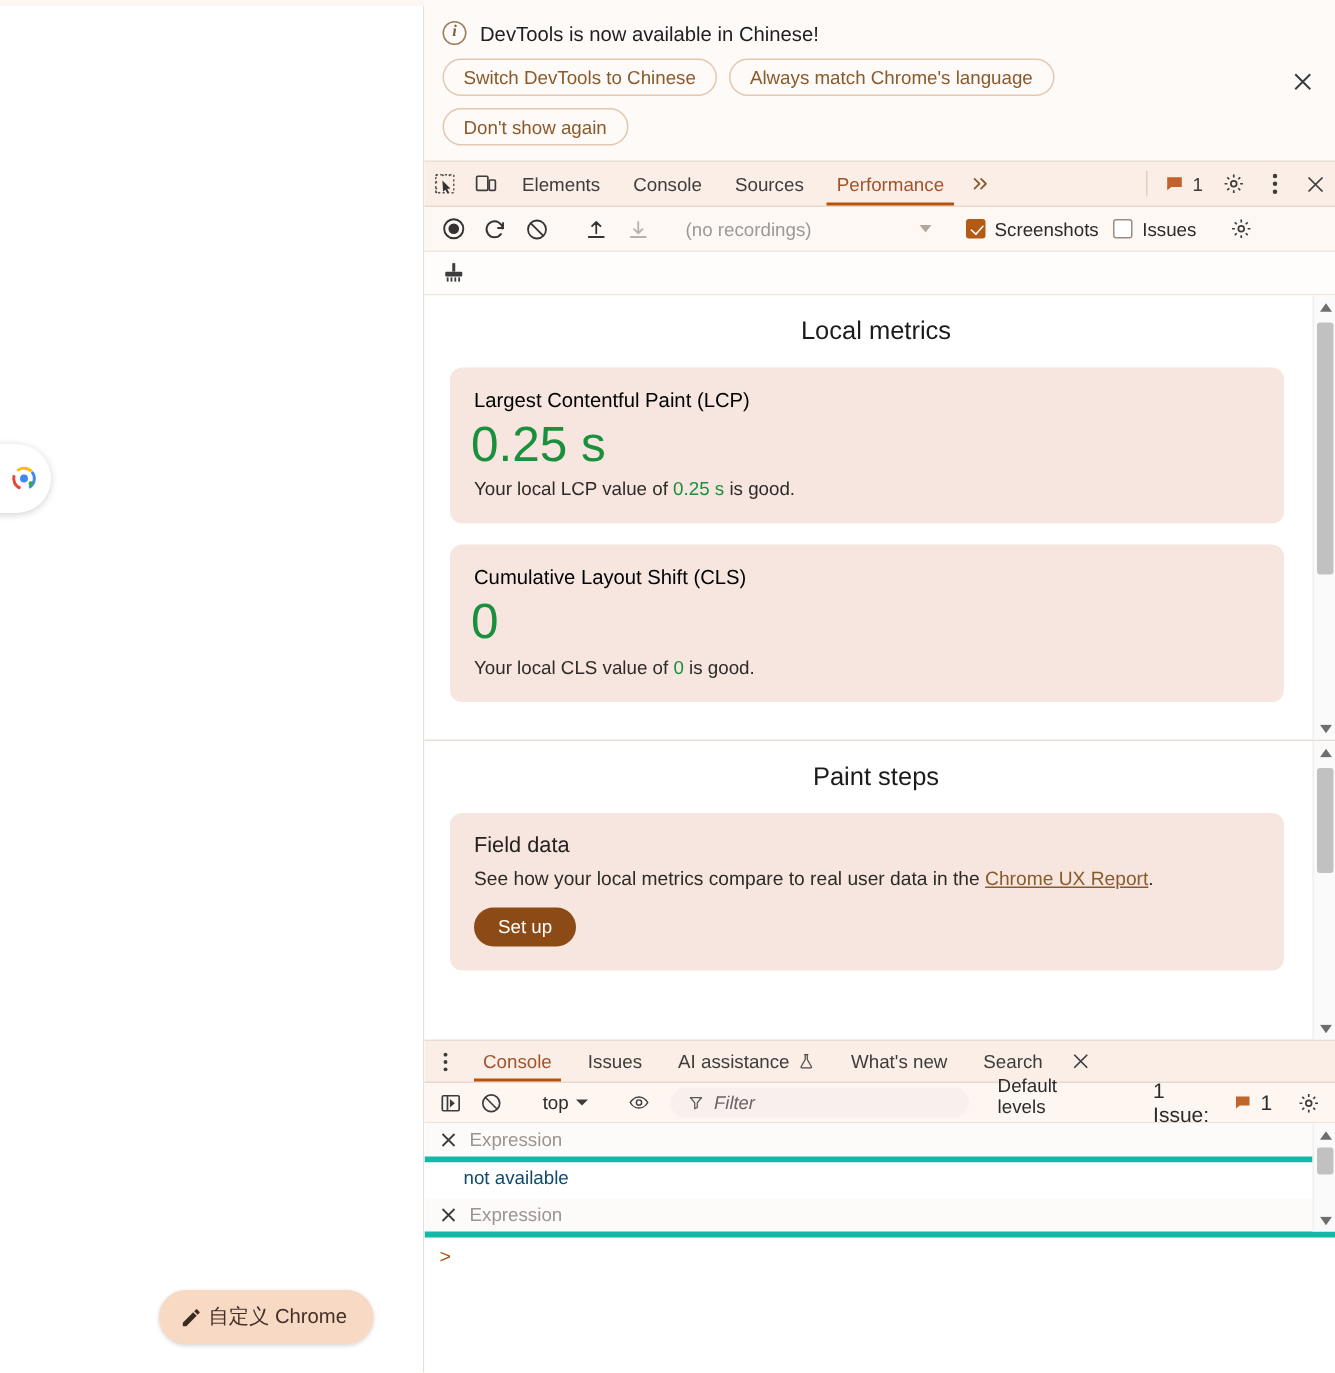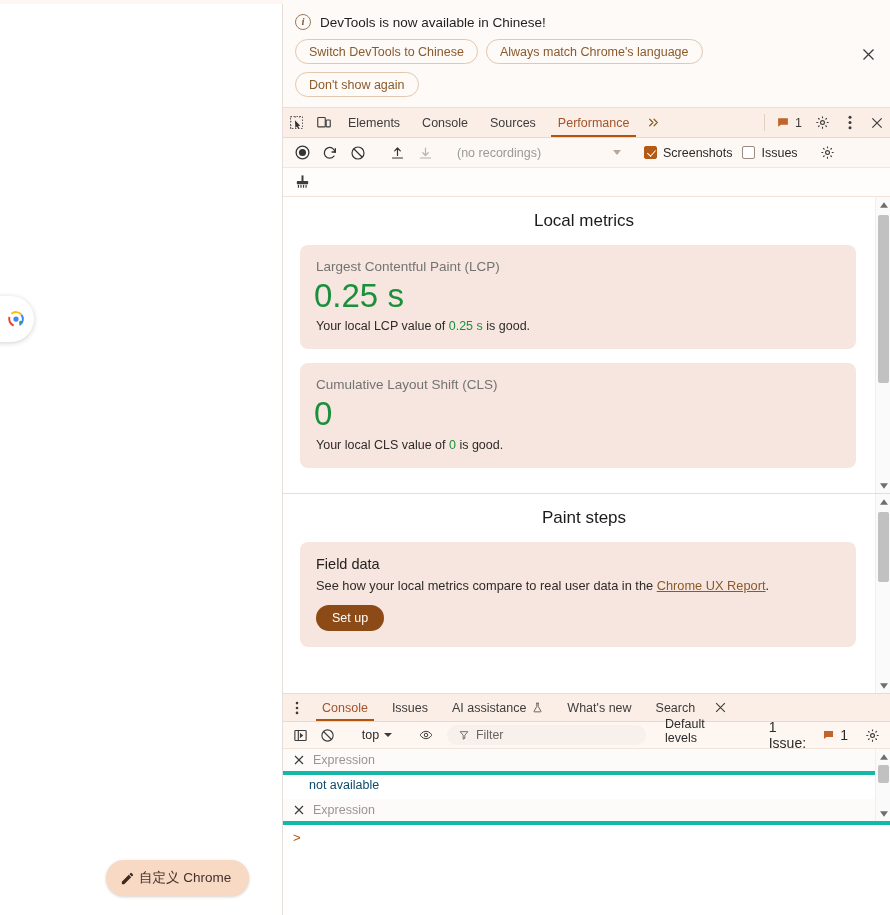--- a/index.html
+++ b/index.html
@@ -162,21 +162,21 @@
     height: 200px; flex: 0 0 auto; overflow: hidden;
     border-bottom: 1px solid #e8ddd5;
   }
   .pane-inner { padding: 14px 24px 0 17px; }
   .section-title { font-size: 17px; color: #1c1b1b; font-weight: normal; margin: 0 0 14px 2px; text-align: center; }
   .metric-card {
     background: #f7e6df; border-radius: 8px; padding: 14px 16px 16px 16px;
     margin-bottom: 14px;
     width: 556px;
   }
-  .metric-name { font-size: 13.5px; color: #737373; }
+  .metric-name { font-size: 13.5px; color: #000000; }
   .metric-value { font-size: 33px; color: #1a8f3c; line-height: 1.22; margin: 2px 0 3px -2px; font-weight: normal; }
   .metric-desc { font-size: 12.5px; color: #2d2a28; }
   .metric-desc .good { color: #1a8f3c; }
   .card-title { font-size: 14.5px; color: #25211f; margin-bottom: 6px; }
   .card-body { font-size: 12.8px; color: #2d2a28; }
   .card-body a { color: #8a5a2b; text-decoration: underline; }
   .setup-btn {
     margin-top: 12px; background: #8c4a16; color: #ffffff;
     border: none; border-radius: 13px; height: 26px; padding: 0 16px;
     font-size: 12.5px; cursor: pointer; font-family: "Liberation Sans", sans-serif;
@@ -209,21 +209,21 @@
     height: 27px; background: #fdf6f1; display: flex; align-items: center; gap: 3px;
     padding: 0 6px; border-bottom: 1px solid #f0e3da; flex: 0 0 auto;
   }
   .ct-btn { width: 24px; height: 24px; display:flex; align-items:center; justify-content:center; cursor:pointer; }
   #ctx-select { display:flex; align-items:center; gap:5px; font-size:12.5px; color:#2b2b2b; padding: 0 7px; cursor:pointer;}
   #filter-input {
     display: flex; align-items: center; gap: 7px;
     background: #f7f0ec; border-radius: 11px; height: 20px;
     width: 200px; padding: 0 12px; margin-left: 6px; cursor: text;
   }
-  #filter-input .ph { font-size: 12.3px; color: #6b6462; }
+  #filter-input .ph { font-size: 12.3px; color: #6b6462; font-style: italic; }
   #levels-select { display:flex; align-items:center; gap:5px; font-size:12.5px; color:#2b2b2b; padding:0 8px; margin-left:8px; cursor:pointer;flex-direction:column; }
   #console-issue { display:flex; align-items:center; gap:5px; font-size:14px; color:#2b2b2b; padding:0 6px; cursor:pointer; }
 
   #console-body { flex: 1 1 auto; position: relative; overflow: hidden; background: #fff; min-height: 0; }
   .live-expr-row {
     display: flex; align-items: center; gap: 8px;
     padding: 4px 16px 4px 10px; border-bottom: 4px solid #14b8a6;
     background: #fdfbfa;
   }
   .live-expr-row .ph { font-size: 12.5px; color: #9b9490; }

